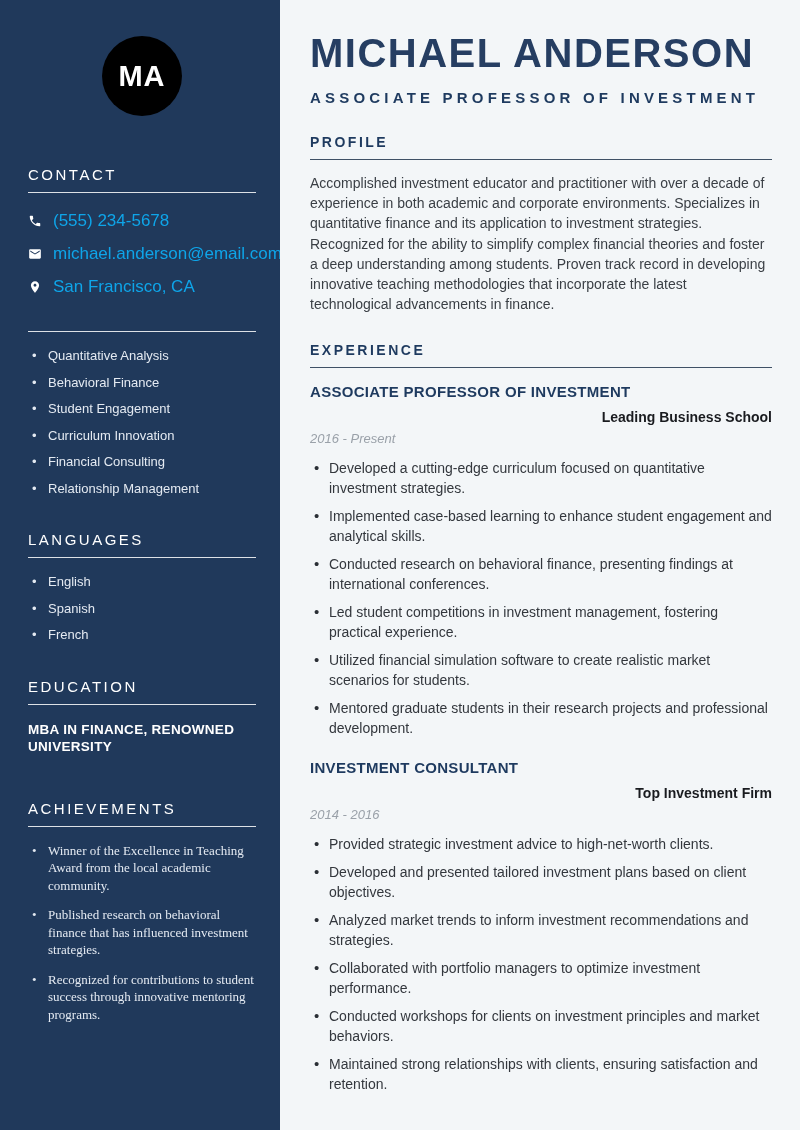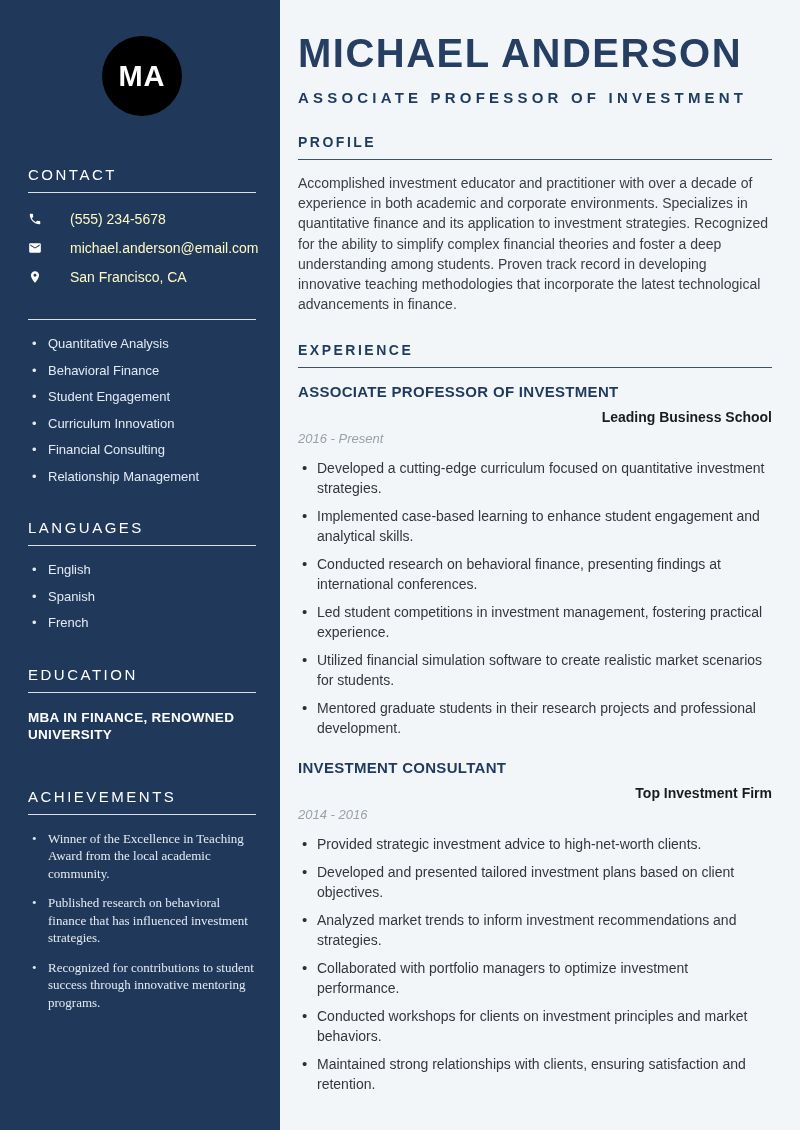--- a/index.html
+++ b/index.html
@@ -35,23 +35,23 @@
   .side-section.contact { margin-top: 50px; }
   .side-heading {
     color: #ffffff; font-size: 15px; font-weight: 400; letter-spacing: 2.5px;
   }
   .side-rule {
     height: 1px; background: rgba(255,255,255,0.85);
     margin-top: 9px; border: none;
   }
   .contact-list { margin-top: 18px; }
   .contact-row {
-    display: flex; align-items: center; gap: 28px;
+    display: flex; align-items: center; gap: 11px;
     margin-bottom: 13px;
-    font-size: 14px; color: #fef9c3;
+    font-size: 17px; color: #0ea5e9;
   }
   .contact-row svg { width: 14px; height: 14px; flex: 0 0 14px; fill: #ffffff; }
   .side-list { list-style: none; margin-top: 15px; }
   .side-list li {
     position: relative;
     padding-left: 20px;
     font-size: 13px; color: #e4eaf2;
     margin-bottom: 9px;
     line-height: 17.5px;
   }
@@ -65,21 +65,21 @@
     margin-top: 16px;
     font-size: 13.5px; font-weight: 700; color: #ffffff;
     letter-spacing: 0.3px; line-height: 17.5px;
     max-width: 210px;
   }
 
   
   .main {
     flex: 1;
     background: #f3f6f8;
-    padding: 33px 28px 30px 18px;
+    padding: 33px 28px 30px 30px;
   }
   .name {
     font-size: 40px; font-weight: 700;
     color: #263e62; letter-spacing: 1.5px;
     line-height: 1;
   }
   .subtitle {
     margin-top: 16px;
     font-size: 15px; font-weight: 600;
     color: #1e3a5f; letter-spacing: 4.2px;

